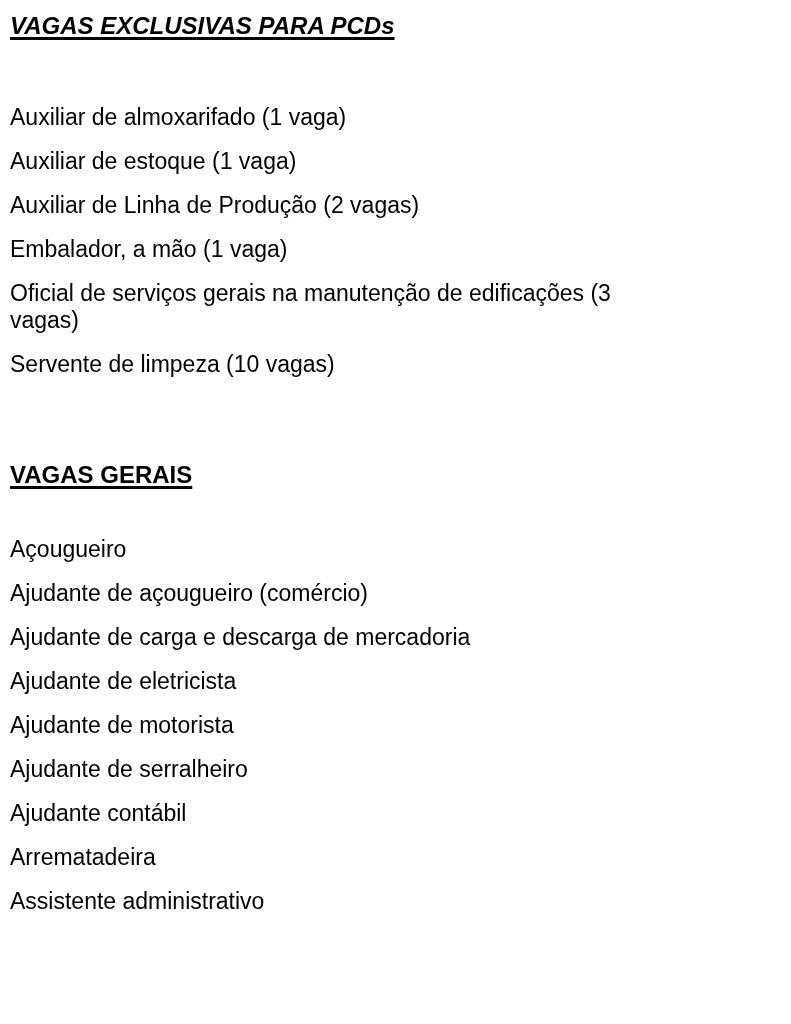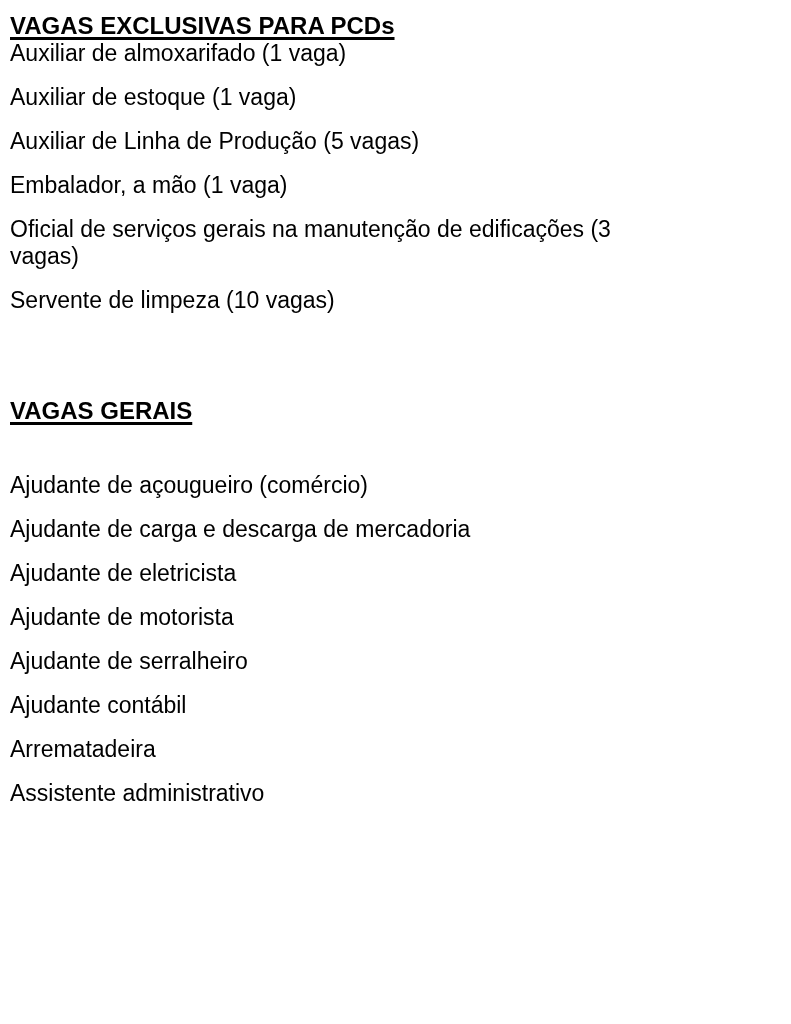--- a/index.html
+++ b/index.html
@@ -23,20 +23,22 @@
   .section-heading {
     font-size: 24px;
     line-height: 28px;
     font-weight: bold;
     text-decoration: underline;
     text-underline-offset: 3px;
     text-decoration-thickness: 2.5px;
     margin: 0;
   }
   .section-pcd .section-heading {
+    margin-bottom: 64px;
+    font-style: italic;
   }
   .section-gerais .section-heading {
     margin-top: 83px;
     margin-bottom: 47px;
   }
   .job-item {
     font-size: 23px;
     line-height: 27px;
     margin: 0 0 17px 0;
     max-width: 672px;
@@ -45,29 +47,30 @@
 </head>
 <body>
 
 <div class="doc">
 
   <section class="section section-pcd">
     <h1 class="section-heading">VAGAS EXCLUSIVAS PARA PCDs</h1>
 
     <p class="job-item">Auxiliar de almoxarifado (1 vaga)</p>
     <p class="job-item">Auxiliar de estoque (1 vaga)</p>
-    <p class="job-item">Auxiliar de Linha de Produção (5 vagas)</p>
+    <p class="job-item">Auxiliar de Linha de Produção (2 vagas)</p>
     <p class="job-item">Embalador, a mão (1 vaga)</p>
     <p class="job-item">Oficial de serviços gerais na manutenção de edificações (3 vagas)</p>
     <p class="job-item">Servente de limpeza (10 vagas)</p>
   </section>
 
   <section class="section section-gerais">
     <h1 class="section-heading">VAGAS GERAIS</h1>
 
+    <p class="job-item">Açougueiro</p>
     <p class="job-item">Ajudante de açougueiro (comércio)</p>
     <p class="job-item">Ajudante de carga e descarga de mercadoria</p>
     <p class="job-item">Ajudante de eletricista</p>
     <p class="job-item">Ajudante de motorista</p>
     <p class="job-item">Ajudante de serralheiro</p>
     <p class="job-item">Ajudante contábil</p>
     <p class="job-item">Arrematadeira</p>
     <p class="job-item">Assistente administrativo</p>
   </section>
 

